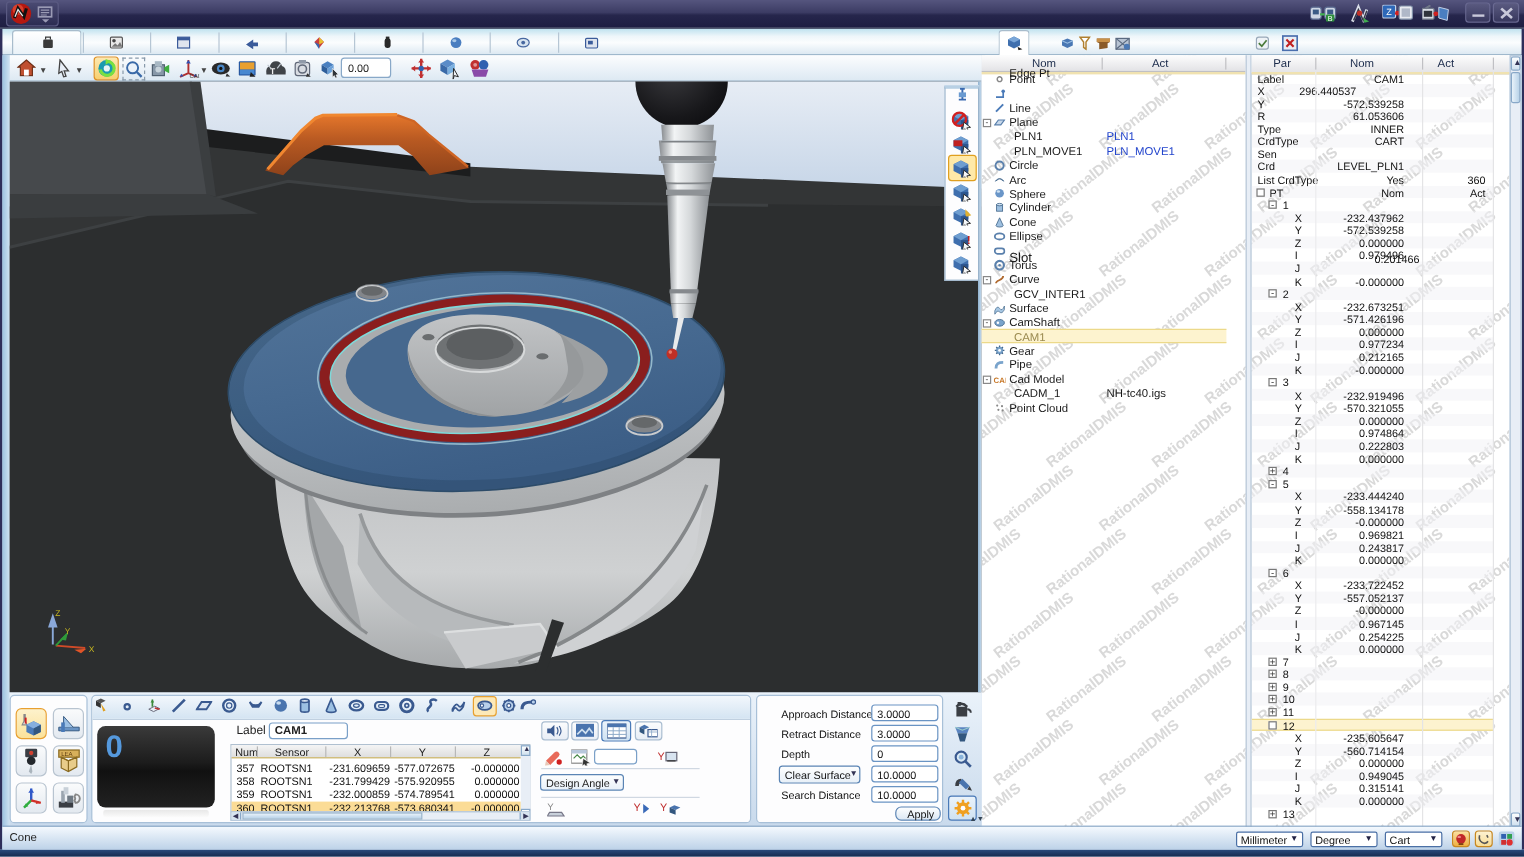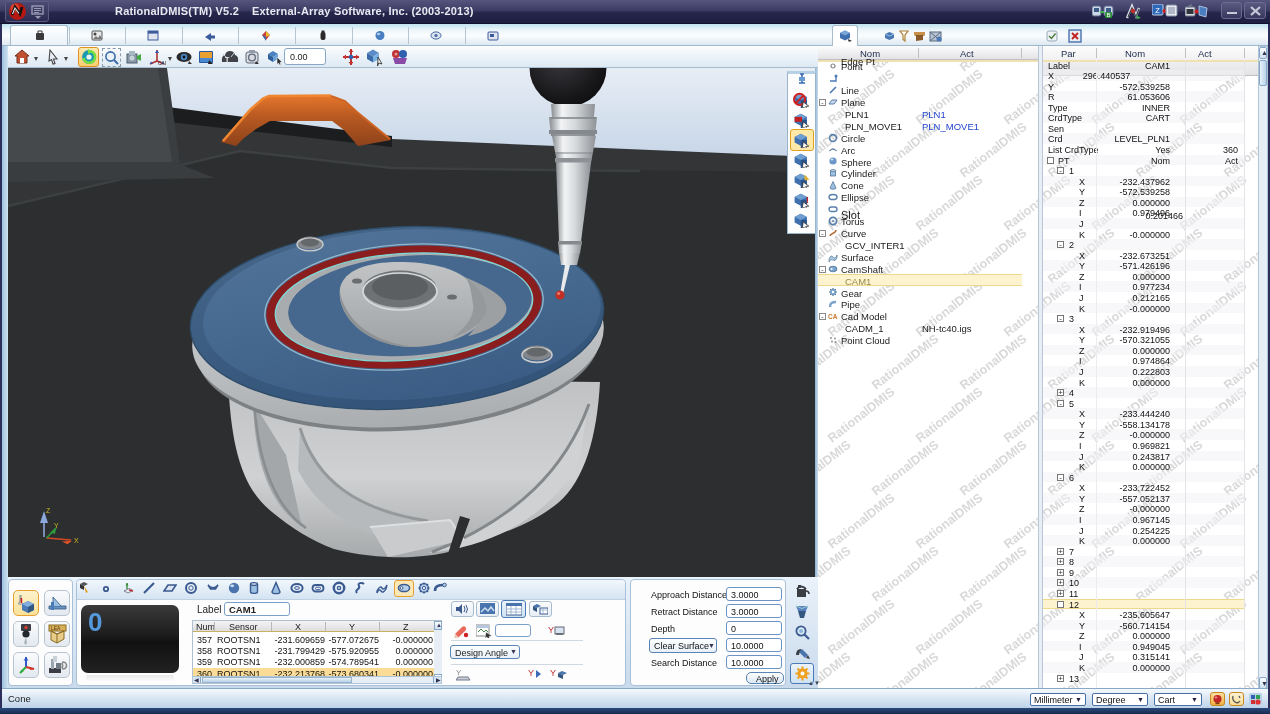--- a/index.html
+++ b/index.html
@@ -14,21 +14,20 @@
    <circle cx="9.5" cy="9.5" r="8.5" fill="#b41810"></circle>
    <circle cx="7" cy="6" r="4.5" fill="#e85038" opacity=".7"></circle>
    <path d="M4,13 L7,5 L12,12 L14,5" stroke="#111" stroke-width="2.6" fill="none"></path>
    <path d="M4.5,12 L7,6 L11,11.5" stroke="#e8e8e8" stroke-width="1.1" fill="none"></path>
  </svg>
  <svg class="a" style="left:31px;top:5px" width="14" height="14" viewBox="0 0 14 14">
    <rect x="1" y="1" width="11" height="8" fill="none" stroke="#9a9ab4" stroke-width="1.4"></rect>
    <path d="M3,3.5h7M3,5.5h7M3,7.5h5" stroke="#9a9ab4" stroke-width="1"></path>
    <path d="M4,11 L10,11 L7,14 Z" fill="#9a9ab4"></path>
  </svg>
- <div class="tx" style="left:115px;top:5px;font-size:11px;font-weight:bold;color:#e9e9f2;letter-spacing:.2px">RationalDMIS(TM) V5.2&nbsp;&nbsp;&nbsp;&nbsp;External-Array Software, Inc. (2003-2013)</div>
 
  <svg class="a" style="left:1092px;top:4px" width="22" height="16" viewBox="0 0 22 16">
       <rect x="0" y="2" width="9" height="10" rx="2" fill="#cdd6e4" stroke="#5a6a90"></rect>
       <rect x="12" y="2" width="9" height="10" rx="2" fill="#cdd6e4" stroke="#5a6a90"></rect>
       <rect x="2" y="4" width="5" height="4" fill="#3b5b86"></rect>
       <rect x="14" y="4" width="5" height="4" fill="#3b5b86"></rect>
       <rect x="13" y="8" width="7" height="6" rx="1" fill="#2f8f3f"></rect>
       <text x="16.5" y="13.3" font-size="6" fill="#fff" text-anchor="middle" font-family="Liberation Sans">B</text>
       <path d="M8,8 h4" stroke="#42b052" stroke-width="2"></path>
     </svg>
@@ -607,21 +606,21 @@
       <circle cx="3" cy="3" r=".9" fill="#888"></circle>
       <circle cx="7" cy="3.5" r=".9" fill="#888"></circle>
       <circle cx="4" cy="6.5" r=".9" fill="#888"></circle>
       <circle cx="7.5" cy="7" r=".9" fill="#888"></circle>
     </svg>
     <div class="tx" style="left:23px;top:289.1px;font-size:9.5px;color:#1a1a1a">Point Cloud</div>
 </div>
 <div class="a" style="left:1038px;top:46px;width:5px;height:644px;background:#e8eef6;border-left:1px solid #b8c8d8;border-right:1px solid #b8c8d8"></div>
 
 <div class="a" style="left:1043px;top:46px;width:215px;height:644px">
- <div class="a" style="left:0;top:0;width:215px;height:30px;background:linear-gradient(#fdfdfd,#e3e3e6);border-bottom:1px solid #c0c0c4">
+ <div class="a" style="left:0;top:0;width:215px;height:16px;background:linear-gradient(#fdfdfd,#e3e3e6);border-bottom:1px solid #c0c0c4">
    <div class="tx" style="left:18px;top:2px;font-size:9.5px;color:#1a2a4a">Par</div>
    <div class="tx" style="left:82px;top:2px;font-size:9.5px;color:#1a2a4a">Nom</div>
    <div class="tx" style="left:155px;top:2px;font-size:9.5px;color:#1a2a4a">Act</div>
    <div class="a" style="left:53px;top:2px;width:1px;height:10px;background:#c0c0c4"></div>
    <div class="a" style="left:142px;top:2px;width:1px;height:10px;background:#c0c0c4"></div>
    <div class="a" style="left:201px;top:2px;width:1px;height:10px;background:#c0c0c4"></div>
  </div>
  <div class="a" style="left:0;top:14px;width:215px;height:2px;background:#f0e2b0"></div>
  <div class="a" style="left:0;top:16px;width:215px;height:628px;overflow:hidden">
       <div class="tx" style="left:5px;top:-1.50px;font-size:9px;color:#111">Label</div>

